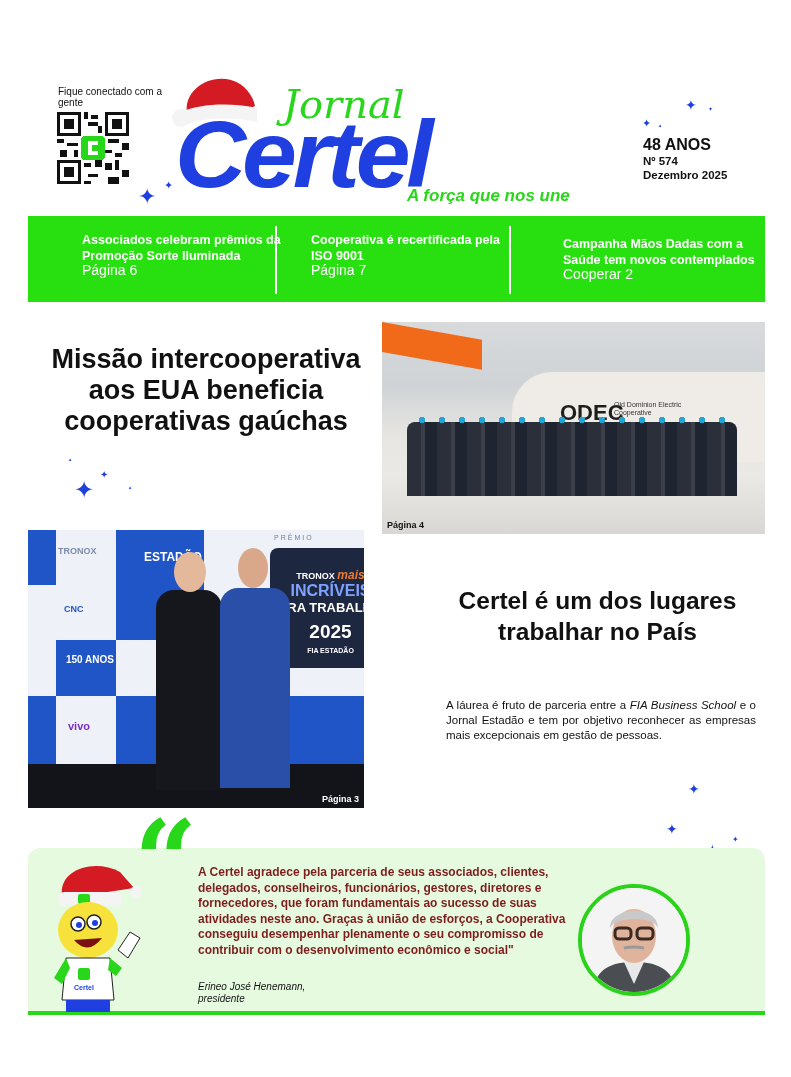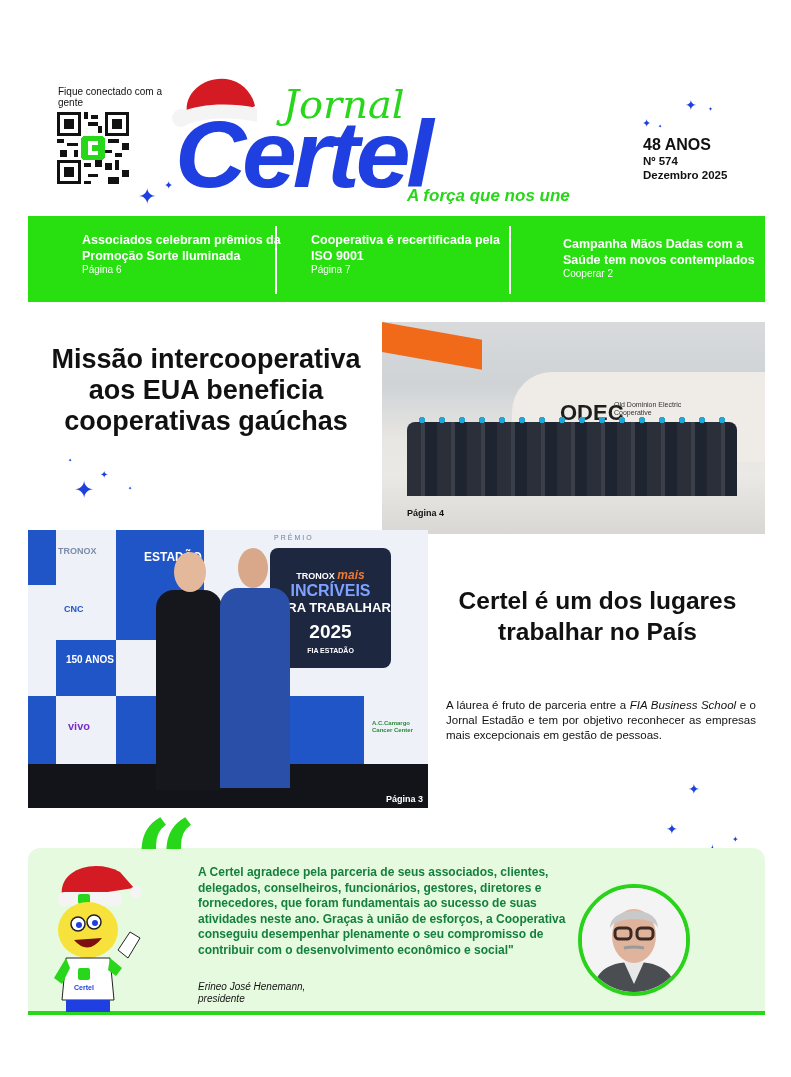--- a/index.html
+++ b/index.html
@@ -22,39 +22,39 @@
   .issue { left: 643px; top: 136px; }
   .issue-years { font-size: 16px; font-weight: 700; line-height: 18px; }
   .issue-num, .issue-date { font-size: 11.5px; font-weight: 700; line-height: 14px; }
 
   .sparkle { color: #1f3fe0; position: absolute; line-height: 1; }
 
   
   .topbar { left: 28px; top: 216px; width: 737px; height: 86px; background: #28e010; }
   .topbar-item { position: absolute; top: 16px; color: #fff; margin-left: 24px; }
   .topbar-title { font-size: 12.5px; font-weight: 700; line-height: 16px; }
-  .topbar-page { font-size: 10px; line-height: 12px; }
+  .topbar-page { font-size: 14px; line-height: 12px; }
   .topbar-divider { position: absolute; top: 10px; width: 2px; height: 68px; background: #fff; }
 
   
   .story1-title { left: 34px; top: 344px; width: 344px; text-align: center; font-size: 27px; font-weight: 700; line-height: 31px; color: #111; }
   .photo1 { left: 382px; top: 322px; width: 383px; height: 212px; overflow: hidden;
     background: linear-gradient(180deg, #d8dadc 0%, #cfd3d6 30%, #e8e6e2 55%, #ebe9e6 72%, #d9d7d3 100%); }
   .photo1 .crane { position:absolute; left:0; top:0; width:100px; height:30px; background:#f06a1a; transform: skewY(10deg); transform-origin:left top; }
   .photo1 .turbine { position:absolute; left:130px; top:50px; width:260px; height:90px; background:#efece7; border-radius: 40px 0 0 0; }
   .photo1 .odec { position:absolute; left:178px; top:78px; font-size:22px; font-weight:700; color:#1d1d1d; }
   .photo1 .odec-sub { position:absolute; left:232px; top:79px; font-size:7px; color:#333; line-height:8px; }
   .photo1 .crowd { position:absolute; left:25px; top:100px; width:330px; height:74px;
     background: repeating-linear-gradient(90deg, #2a2f3a 0 14px, #3a3f4a 14px 18px, #1e2430 18px 30px); border-radius: 8px 8px 0 0; }
   .photo1 .hats { position:absolute; left:30px; top:94px; width:320px; height:8px;
     background: radial-gradient(circle, #22a6d6 3px, transparent 3.5px) 0 0 / 20px 8px repeat-x; }
   .photo-caption { position: absolute; font-size: 9px; font-weight: 700; color: #111; }
 
   
-  .photo2 { left: 28px; top: 530px; width: 400px; height: 278px; overflow: hidden; background: #eef2f8; }
+  .photo2 { left: 28px; top: 530px; width: 336px; height: 278px; overflow: hidden; background: #eef2f8; }
   .p2-block { position:absolute; background:#1f55c6; }
   .p2-award { position:absolute; left:242px; top:18px; width:121px; height:120px; background:#1d2740; border-radius:8px; color:#fff; text-align:center; }
   .p2-award .l1 { font-size:9px; font-weight:700; margin-top:20px; }
   .p2-award .l1 em { color:#f07a2a; font-style:italic; font-size:12px; }
   .p2-award .l2 { font-size:16px; font-weight:900; color:#7fa2ff; line-height:18px; }
   .p2-award .l3 { font-size:13px; font-weight:700; }
   .p2-award .l4 { font-size:19px; font-weight:900; margin-top:6px; }
   .p2-award .l5 { font-size:7px; font-weight:700; margin-top:4px; }
   .p2-premio { position:absolute; left:246px; top:4px; font-size:7px; letter-spacing:2px; color:#6b7ea8; }
   .p2-person { position:absolute; background:#15171d; border-radius: 18px 18px 0 0; }
@@ -63,21 +63,21 @@
   .p2-logo { position:absolute; font-size:9px; font-weight:700; }
 
   .story2-title { left: 430px; top: 585px; width: 335px; text-align: center; font-size: 24.5px; font-weight: 700; line-height: 31px; color: #111; }
   .story2-body { left: 446px; top: 698px; width: 310px; font-size: 11.5px; line-height: 15px; text-align: justify; color: #111; }
   .story2-body em { font-style: italic; }
 
   
   .quote-box { left: 28px; top: 848px; width: 737px; height: 164px; background: #e6fae0; border-radius: 12px 12px 0 0; }
   .quote-bar { left: 28px; top: 1011px; width: 737px; height: 4px; background: #28d61a; }
   .quote-mark { left: 134px; top: 806px; font-family: "DejaVu Serif", serif; font-size: 110px; font-weight: 900; color: #28d61a; line-height: 110px; }
-  .quote-text { left: 198px; top: 865px; width: 400px; font-size: 12px; font-weight: 700; line-height: 15.5px; color: #15803d; }
+  .quote-text { left: 198px; top: 865px; width: 400px; font-size: 12px; font-weight: 700; line-height: 15.5px; color: #7f1d1d; }
   .quote-author { left: 198px; top: 981px; font-size: 10px; font-style: italic; line-height: 12px; color: #111; }
   .portrait { left: 578px; top: 884px; width: 112px; height: 112px; border-radius: 50%; border: 4px solid #2ad31a; overflow: hidden; background: #f2f2f2; }
   .mascot { left: 44px; top: 858px; width: 100px; height: 154px; }
 </style>
 </head>
 <body>
 
 <div class="abs qr-label">Fique conectado com a gente</div>
 <div class="abs qr">
   <svg viewBox="0 0 21 21" shape-rendering="crispEdges">
@@ -165,21 +165,21 @@
 <span class="sparkle" style="left:68px;top:458px;font-size:5px;">✦</span>
 <span class="sparkle" style="left:128px;top:486px;font-size:5px;">✦</span>
 
 <div class="abs photo1">
   <div class="crane"></div>
   <div class="turbine"></div>
   <div class="odec">ODEC</div>
   <div class="odec-sub" style="width:70px;">Old Dominion Electric Cooperative</div>
   <div class="crowd"></div>
   <div class="hats"></div>
-  <div class="photo-caption" style="left:5px;bottom:16px;margin-left:20px;">Página 4</div>
+  <div class="photo-caption" style="left:5px;bottom:4px;">Página 4</div>
 </div>
 
 <div class="abs photo2">
   <div class="p2-block" style="left:0;top:0;width:28px;height:55px;"></div>
   <div class="p2-block" style="left:88px;top:0;width:88px;height:110px;"></div>
   <div class="p2-block" style="left:28px;top:110px;width:60px;height:56px;"></div>
   <div class="p2-block" style="left:0;top:166px;width:28px;height:70px;"></div>
   <div class="p2-block" style="left:88px;top:166px;width:88px;height:70px;"></div>
   <div class="p2-block" style="left:218px;top:166px;width:118px;height:70px;"></div>
   <div class="p2-logo" style="left:30px;top:16px;color:#7b8ba8;">TRONOX</div>

